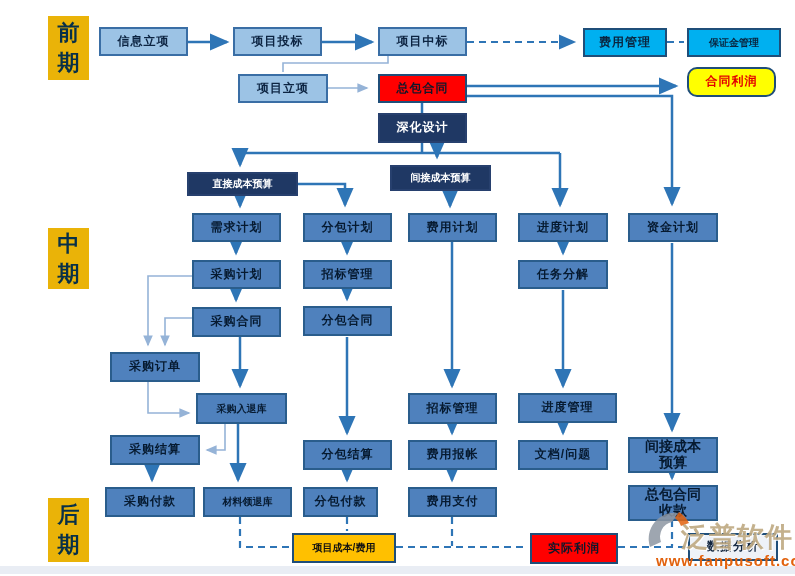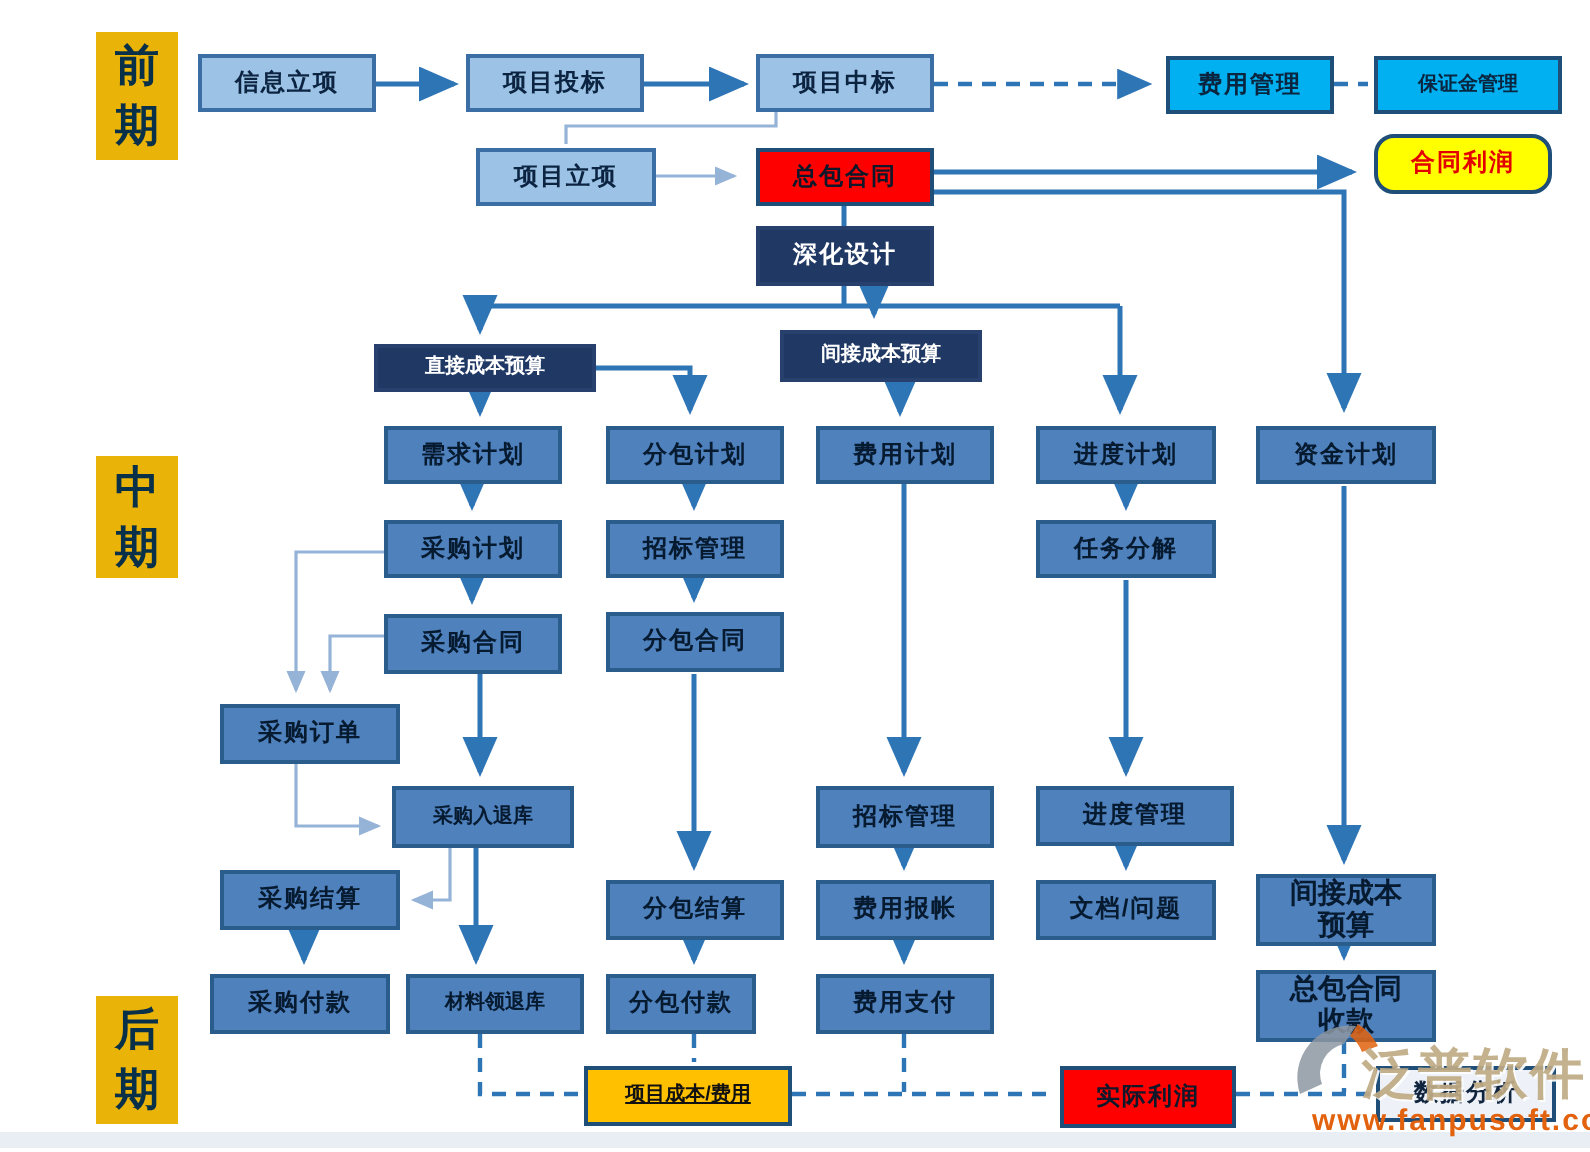--- a/index.html
+++ b/index.html
@@ -9,21 +9,21 @@
   svg.wires{position:absolute;left:0;top:0;z-index:1;pointer-events:none;}
   .node{position:absolute;z-index:2;display:flex;align-items:center;justify-content:center;
         text-align:center;font-weight:bold;box-sizing:border-box;border:2px solid;
         font-size:12px;letter-spacing:1px;line-height:1.12;}
   .lt{background:#9cc3e5;border-color:#3a6ea5;color:#0c2442;}
   .md{background:#4f81bd;border-color:#2a5d8c;color:#061a30;}
   .nv{background:#1f3864;border-color:#27406e;color:#fff;}
   .cy{background:#00b0f0;border-color:#1f4e79;color:#09253f;}
   .rd{background:#ff0000;border-color:#1f4e79;color:#0f172a;}
   .yw{background:#ffff00;border-color:#1f4e79;color:#e30000;border-radius:10px;}
-  .or{background:#ffc000;border-color:#1f4e79;color:#111;text-decoration:underline;}
+  .or{background:#ffc000;border-color:#1f4e79;color:#111;}
   .gy{background:#eef2f8;border-color:#1f4e79;color:#10243e;}
   .phase{position:absolute;z-index:2;background:#eab308;color:#083048;display:flex;
          align-items:center;justify-content:center;text-align:center;font-weight:bold;
          font-size:22px;line-height:1.35;width:41px;}
   .sm{font-size:10px;letter-spacing:0;}
   .wrap2{padding:0 13px;font-size:14px;letter-spacing:0;}
   .wm-logo{position:absolute;left:648px;top:511px;z-index:3;opacity:.85;}
   .wm-text{position:absolute;left:681px;top:519px;z-index:3;font-size:27px;font-weight:bold;
            color:#c0ab84;opacity:.92;letter-spacing:1px;text-shadow:1px 1px 0 #ffffff;}
   .wm-url{position:absolute;left:656px;top:552px;z-index:3;font-size:15px;font-weight:bold;

